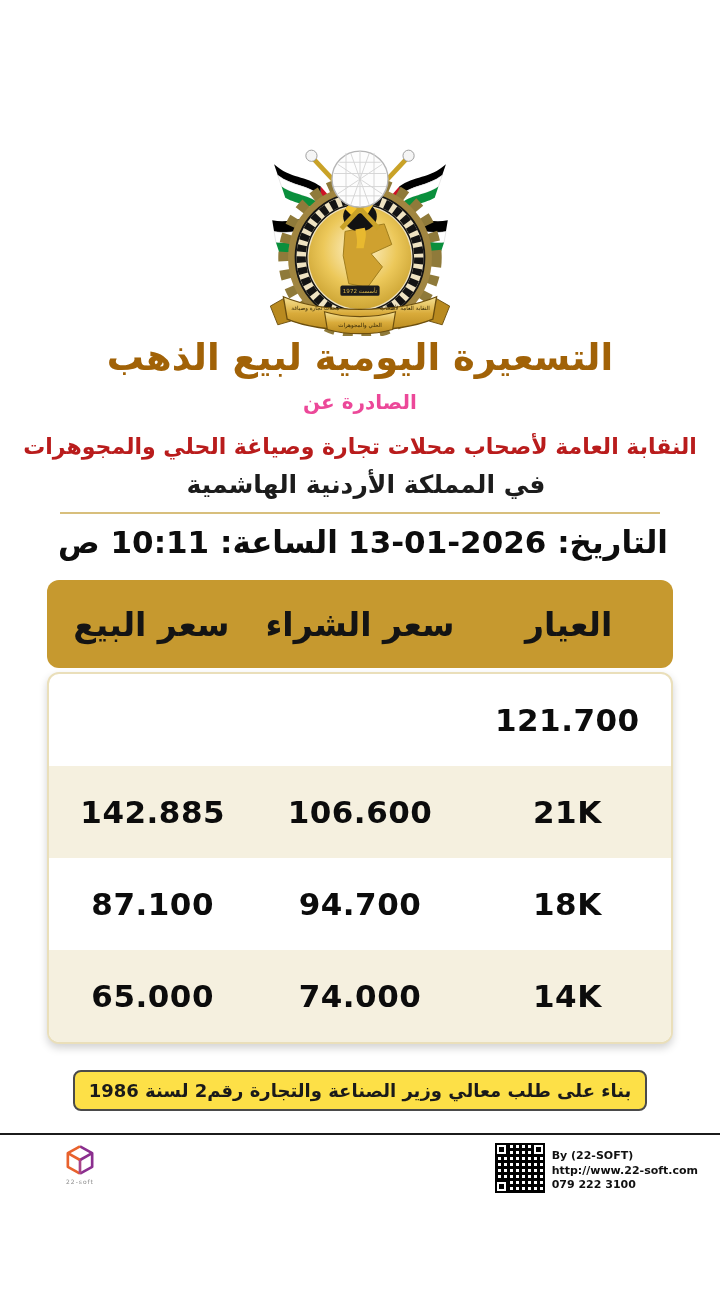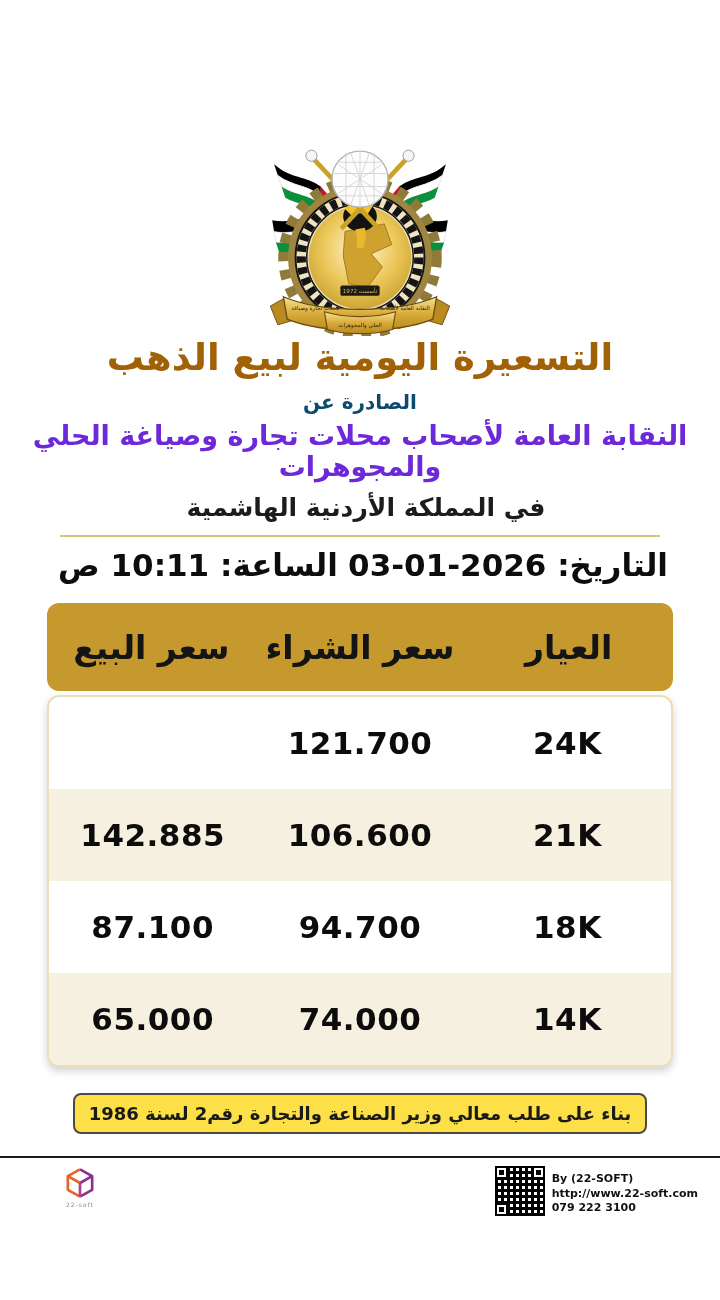--- a/index.html
+++ b/index.html
@@ -11,22 +11,22 @@
   .poster{width:720px;height:1300px;position:relative;}
 
   
   .logo-wrap{width:192px;height:198px;margin:138px auto 0;display:block;}
 
   
   .title{
     text-align:center;font-size:37px;font-weight:700;color:#a16207;
     margin-top:0;line-height:1.2;
   }
-  .issued{ text-align:center;font-size:20px;font-weight:600;color:#0c4a6e;margin-top:10px;}
-  .syndicate{ text-align:center;font-size:27px;font-weight:600;color:#6d28d9;margin-top:6px;}
+  .issued{ text-align:center;font-size:20px;font-weight:600;color:#ec4899;margin-top:10px;}
+  .syndicate{ text-align:center;font-size:22px;font-weight:600;color:#b91c1c;margin-top:20px;}
   .kingdom{ text-align:center;font-size:25px;font-weight:600;color:#1c1c1c;margin-top:11px;padding-left:12px;}
   .gold-line{ width:600px;height:2px;background:#d8bf7c;margin:13px auto 0;border:0;}
 
   
   .datetime{
     direction:rtl;display:flex;justify-content:space-between;align-items:center;
     padding:0 52px 0 58px;margin-top:10px;font-size:31px;font-weight:800;color:#0d0d0d;
   }
   .datetime bdi{font-weight:800;}
 
@@ -154,37 +154,36 @@
 
   <div class="title" dir="rtl">التسعيرة اليومية لبيع الذهب</div>
   <div class="issued" dir="rtl">الصادرة عن</div>
   <div class="syndicate" dir="rtl">النقابة العامة لأصحاب محلات تجارة وصياغة الحلي والمجوهرات</div>
   <div class="kingdom" dir="rtl">في المملكة الأردنية الهاشمية</div>
   <hr class="gold-line">
 
   <div class="datetime">
     <span>
       <span>التاريخ:</span>
-      <bdi dir="ltr">03-01-2026</bdi>
+      <bdi dir="ltr">13-01-2026</bdi>
     </span>
     <span>
       <span>الساعة:</span>
       <span>10:11 ص</span>
     </span>
   </div>
 
   <div class="price-table">
     <div class="pt-head">
       <div class="pt-cell">العيار</div>
       <div class="pt-cell">سعر الشراء</div>
       <div class="pt-cell">سعر البيع</div>
     </div>
     <div class="pt-body">
       <div class="pt-row">
-        <div class="pt-cell">24K</div>
         <div class="pt-cell">121.700</div>
       </div>
       <div class="pt-row alt">
         <div class="pt-cell">21K</div>
         <div class="pt-cell">106.600</div>
         <div class="pt-cell">142.885</div>
       </div>
       <div class="pt-row">
         <div class="pt-cell">18K</div>
         <div class="pt-cell">94.700</div>

